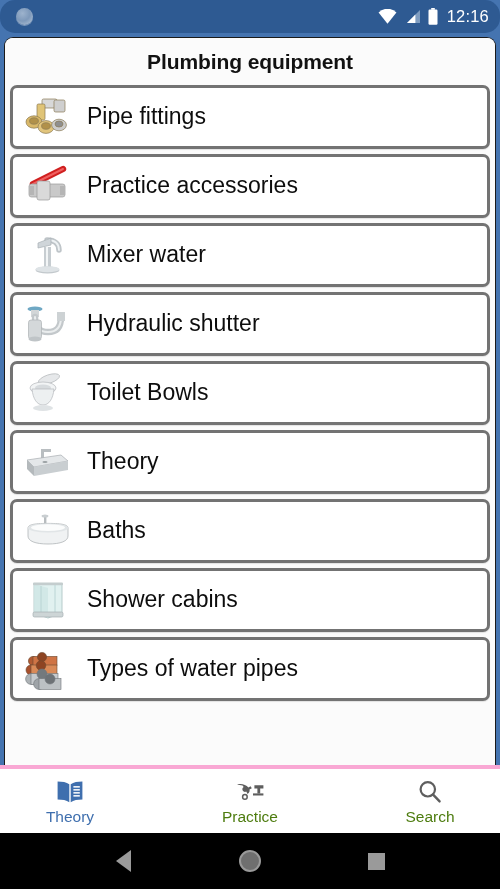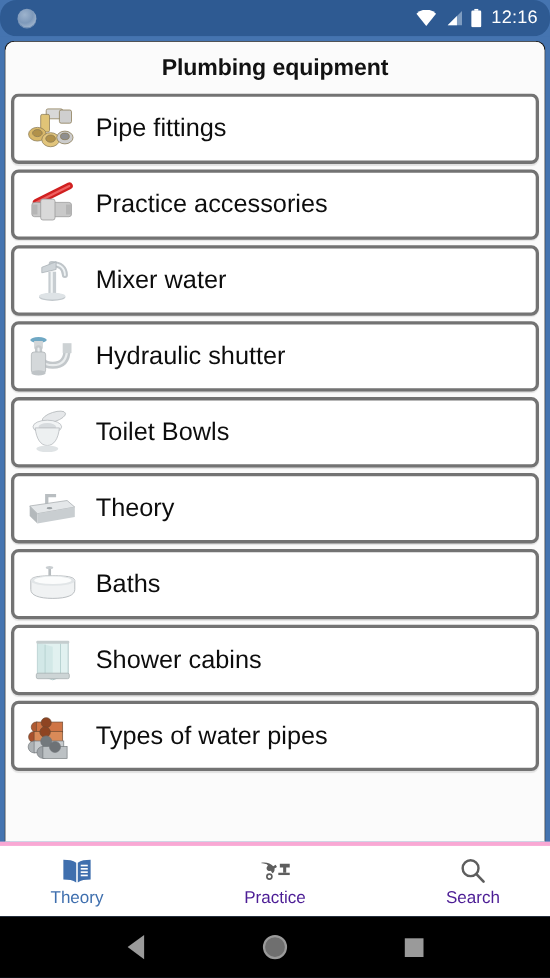--- a/index.html
+++ b/index.html
@@ -167,21 +167,21 @@
     display: flex;
     flex-direction: column;
     align-items: center;
     justify-content: center;
     gap: 3px;
     cursor: pointer;
   }
   .nav-icon { height: 28px; display: flex; align-items: center; justify-content: center; }
   .nav-label { font-size: 15.5px; line-height: 1; }
   .nav-item.active .nav-label { color: #3f6fae; }
-  .nav-item.inactive .nav-label { color: #4c1d95; }
+  .nav-item.inactive .nav-label { color: #4d7c0f; }
 
   
   .sys-nav {
     flex: 0 0 56px;
     height: 56px;
     background: #000000;
     display: flex;
     align-items: center;
     justify-content: space-around;
     padding: 0 60px;

